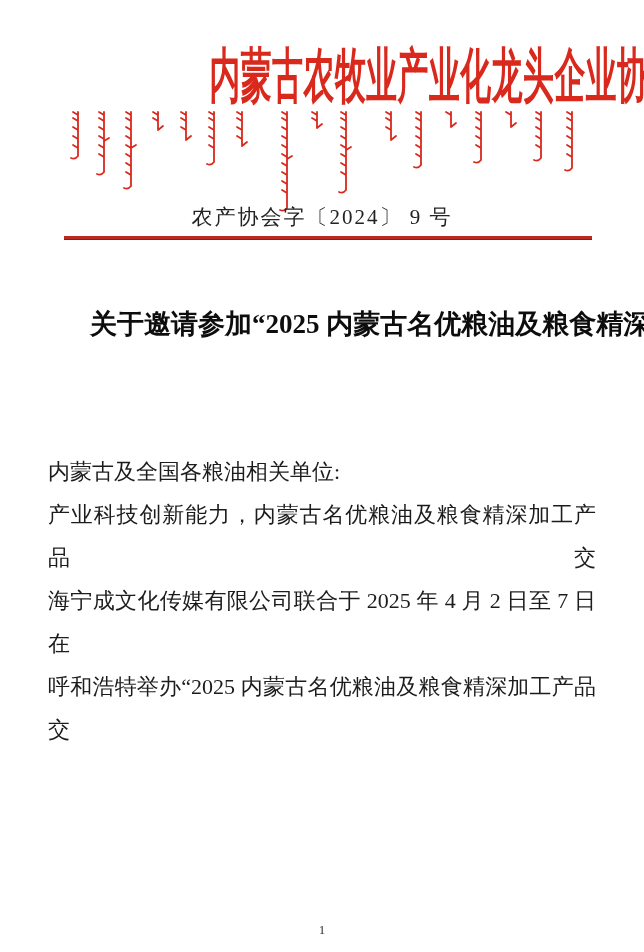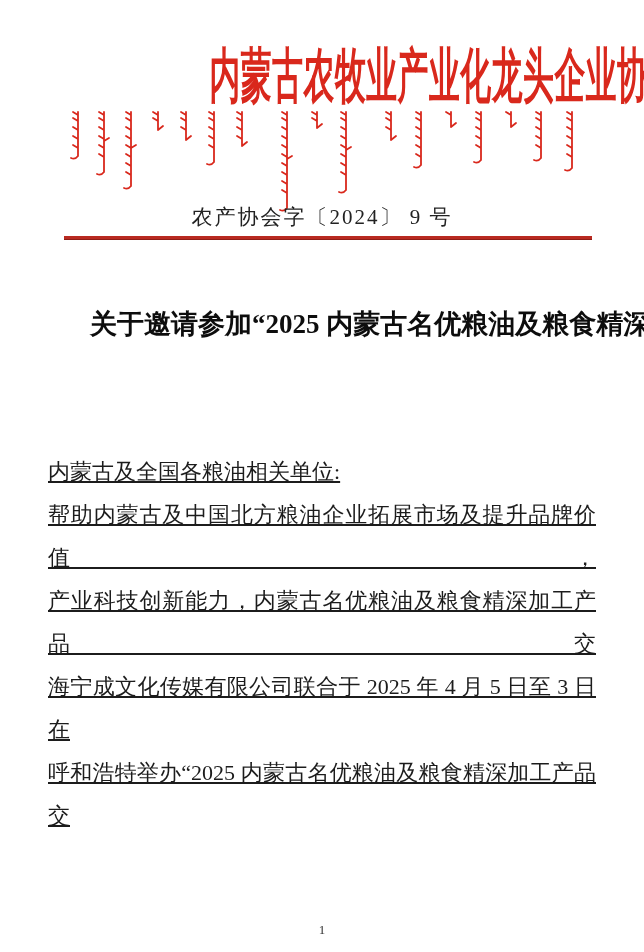--- a/index.html
+++ b/index.html
@@ -79,21 +79,21 @@
 
   
   .body-block {
     position: absolute;
     top: 450px; left: 48px;
     width: 548px;
     font-size: 22px;
     line-height: 43px;
     color: #1c1c1c;
   }
-  .bline { white-space: nowrap; text-decoration: underline; }
+  .bline { white-space: nowrap; }
   .bline.j {
     white-space: normal;
     text-align: justify;
     text-align-last: justify;
     text-justify: inter-character;
   }
   .bline.ind { text-indent: 44px; }
 
   .page-number {
     position: absolute;
@@ -136,21 +136,20 @@
   <div class="doc-number">农产协会字〔2024〕 9 号</div>
 
   <div class="red-line"></div>
 
   <div class="doc-title">
     <div>关于邀请参加“2025 内蒙古名优粮油及粮食精深</div>
   </div>
 
   <div class="body-block">
       <div class="bline">内蒙古及全国各粮油相关单位:</div>
-      <div class="bline j">帮助内蒙古及中国北方粮油企业拓展市场及提升品牌价值，</div>
       <div class="bline j">产业科技创新能力，内蒙古名优粮油及粮食精深加工产品交</div>
-      <div class="bline j">海宁成文化传媒有限公司联合于 2025 年 4 月 5 日至 3 日在</div>
+      <div class="bline j">海宁成文化传媒有限公司联合于 2025 年 4 月 2 日至 7 日在</div>
       <div class="bline j">呼和浩特举办“2025 内蒙古名优粮油及粮食精深加工产品交</div>
     </div>
 
   <div class="page-number">1</div>
 
 </div>
 
 </body></html>

